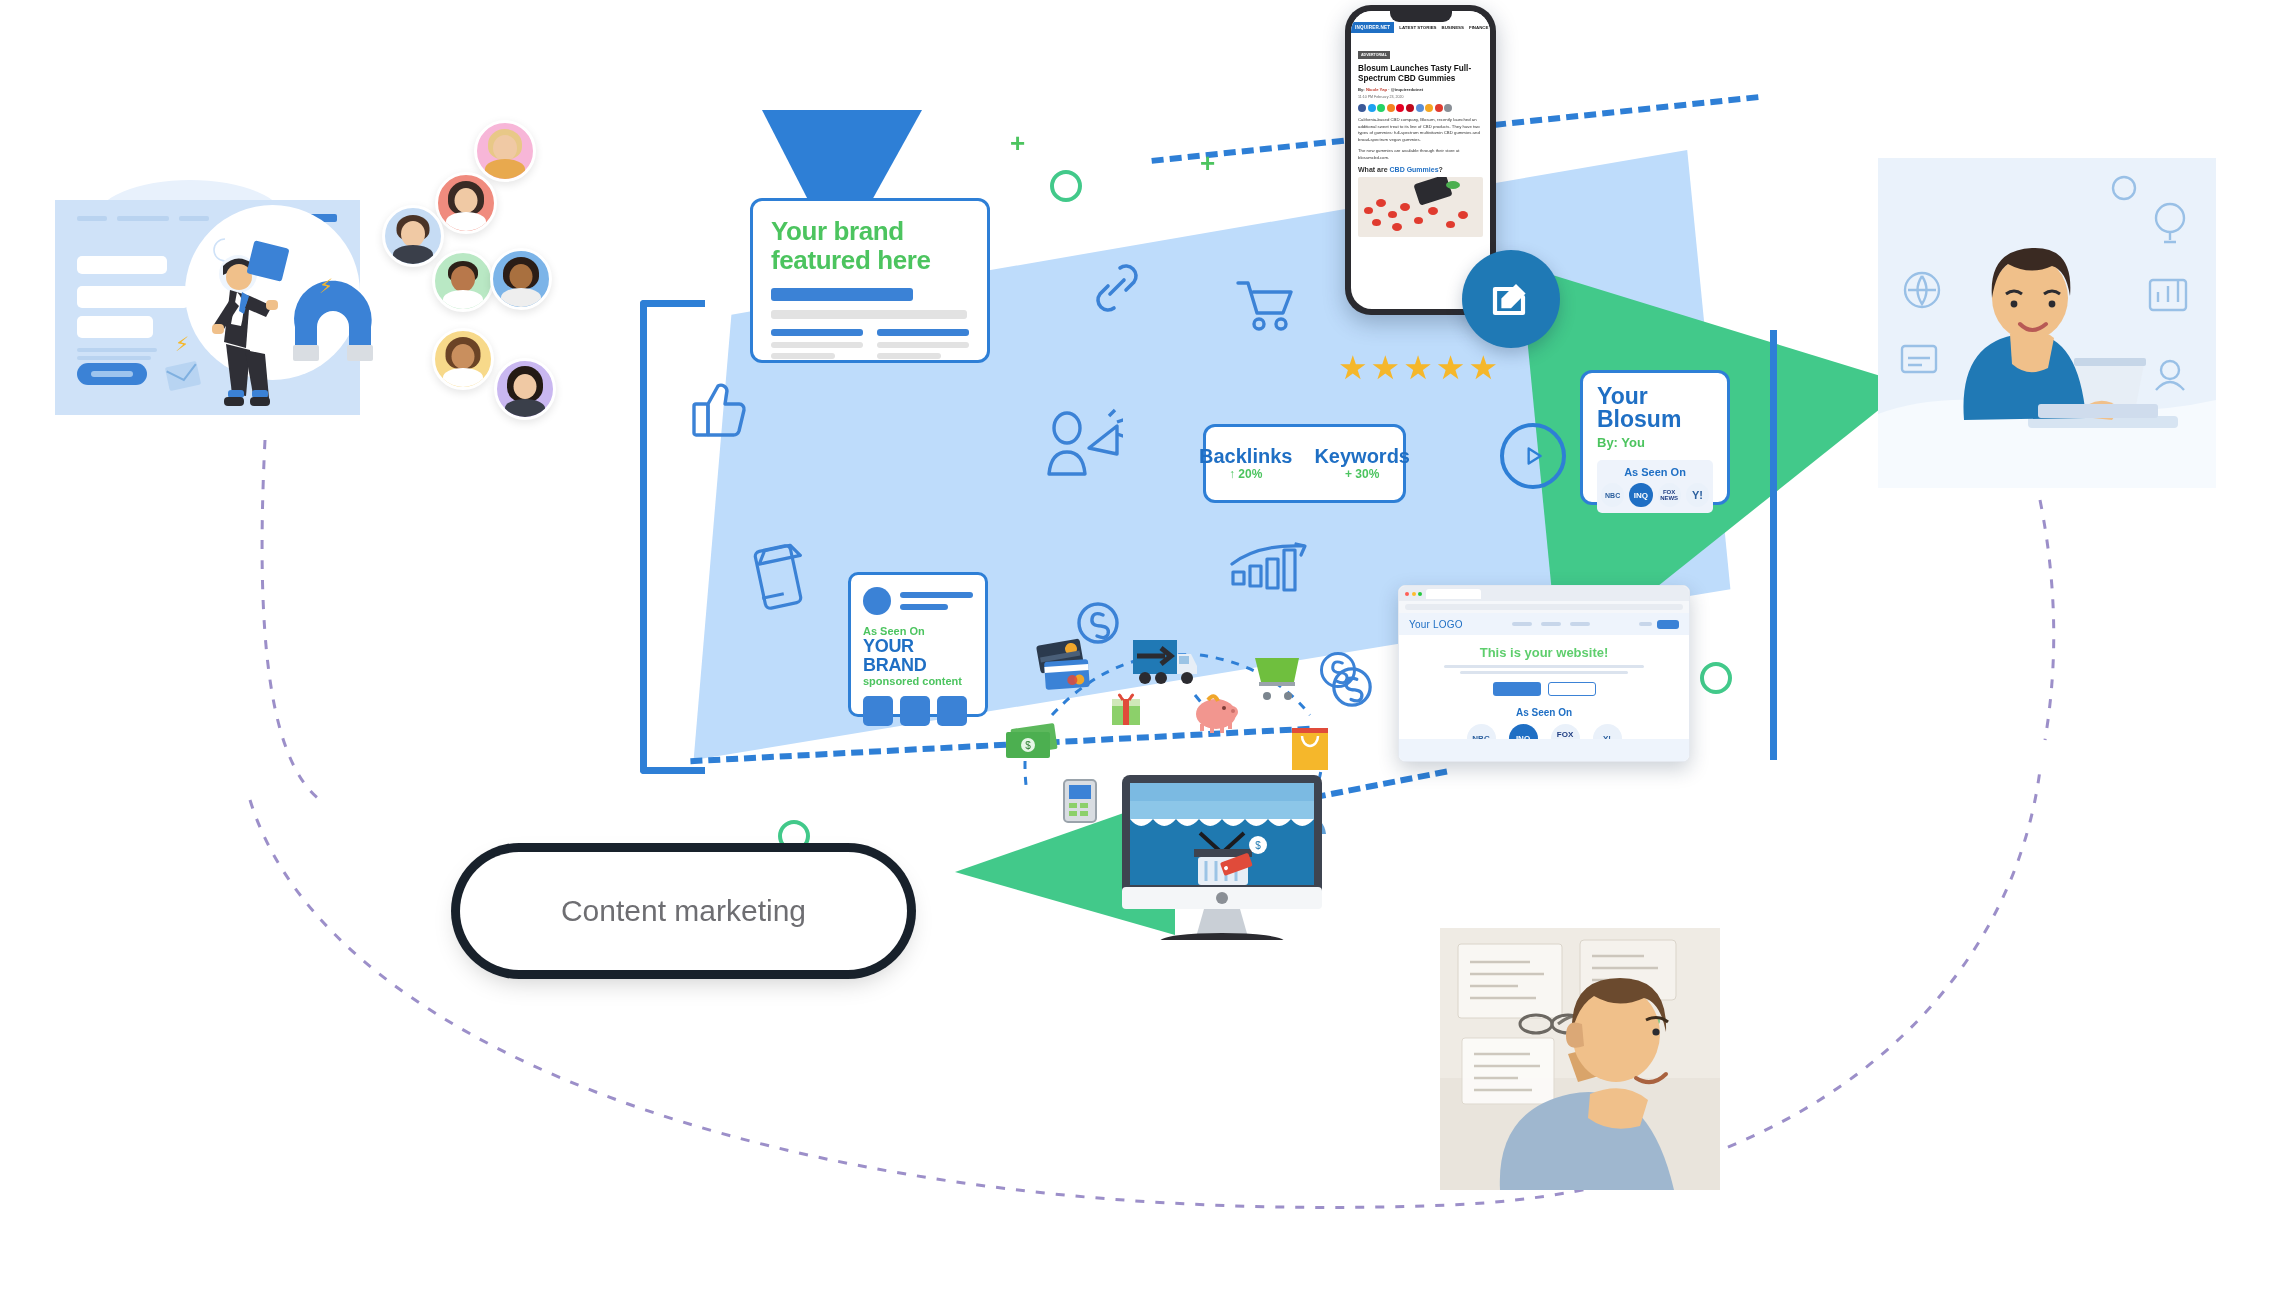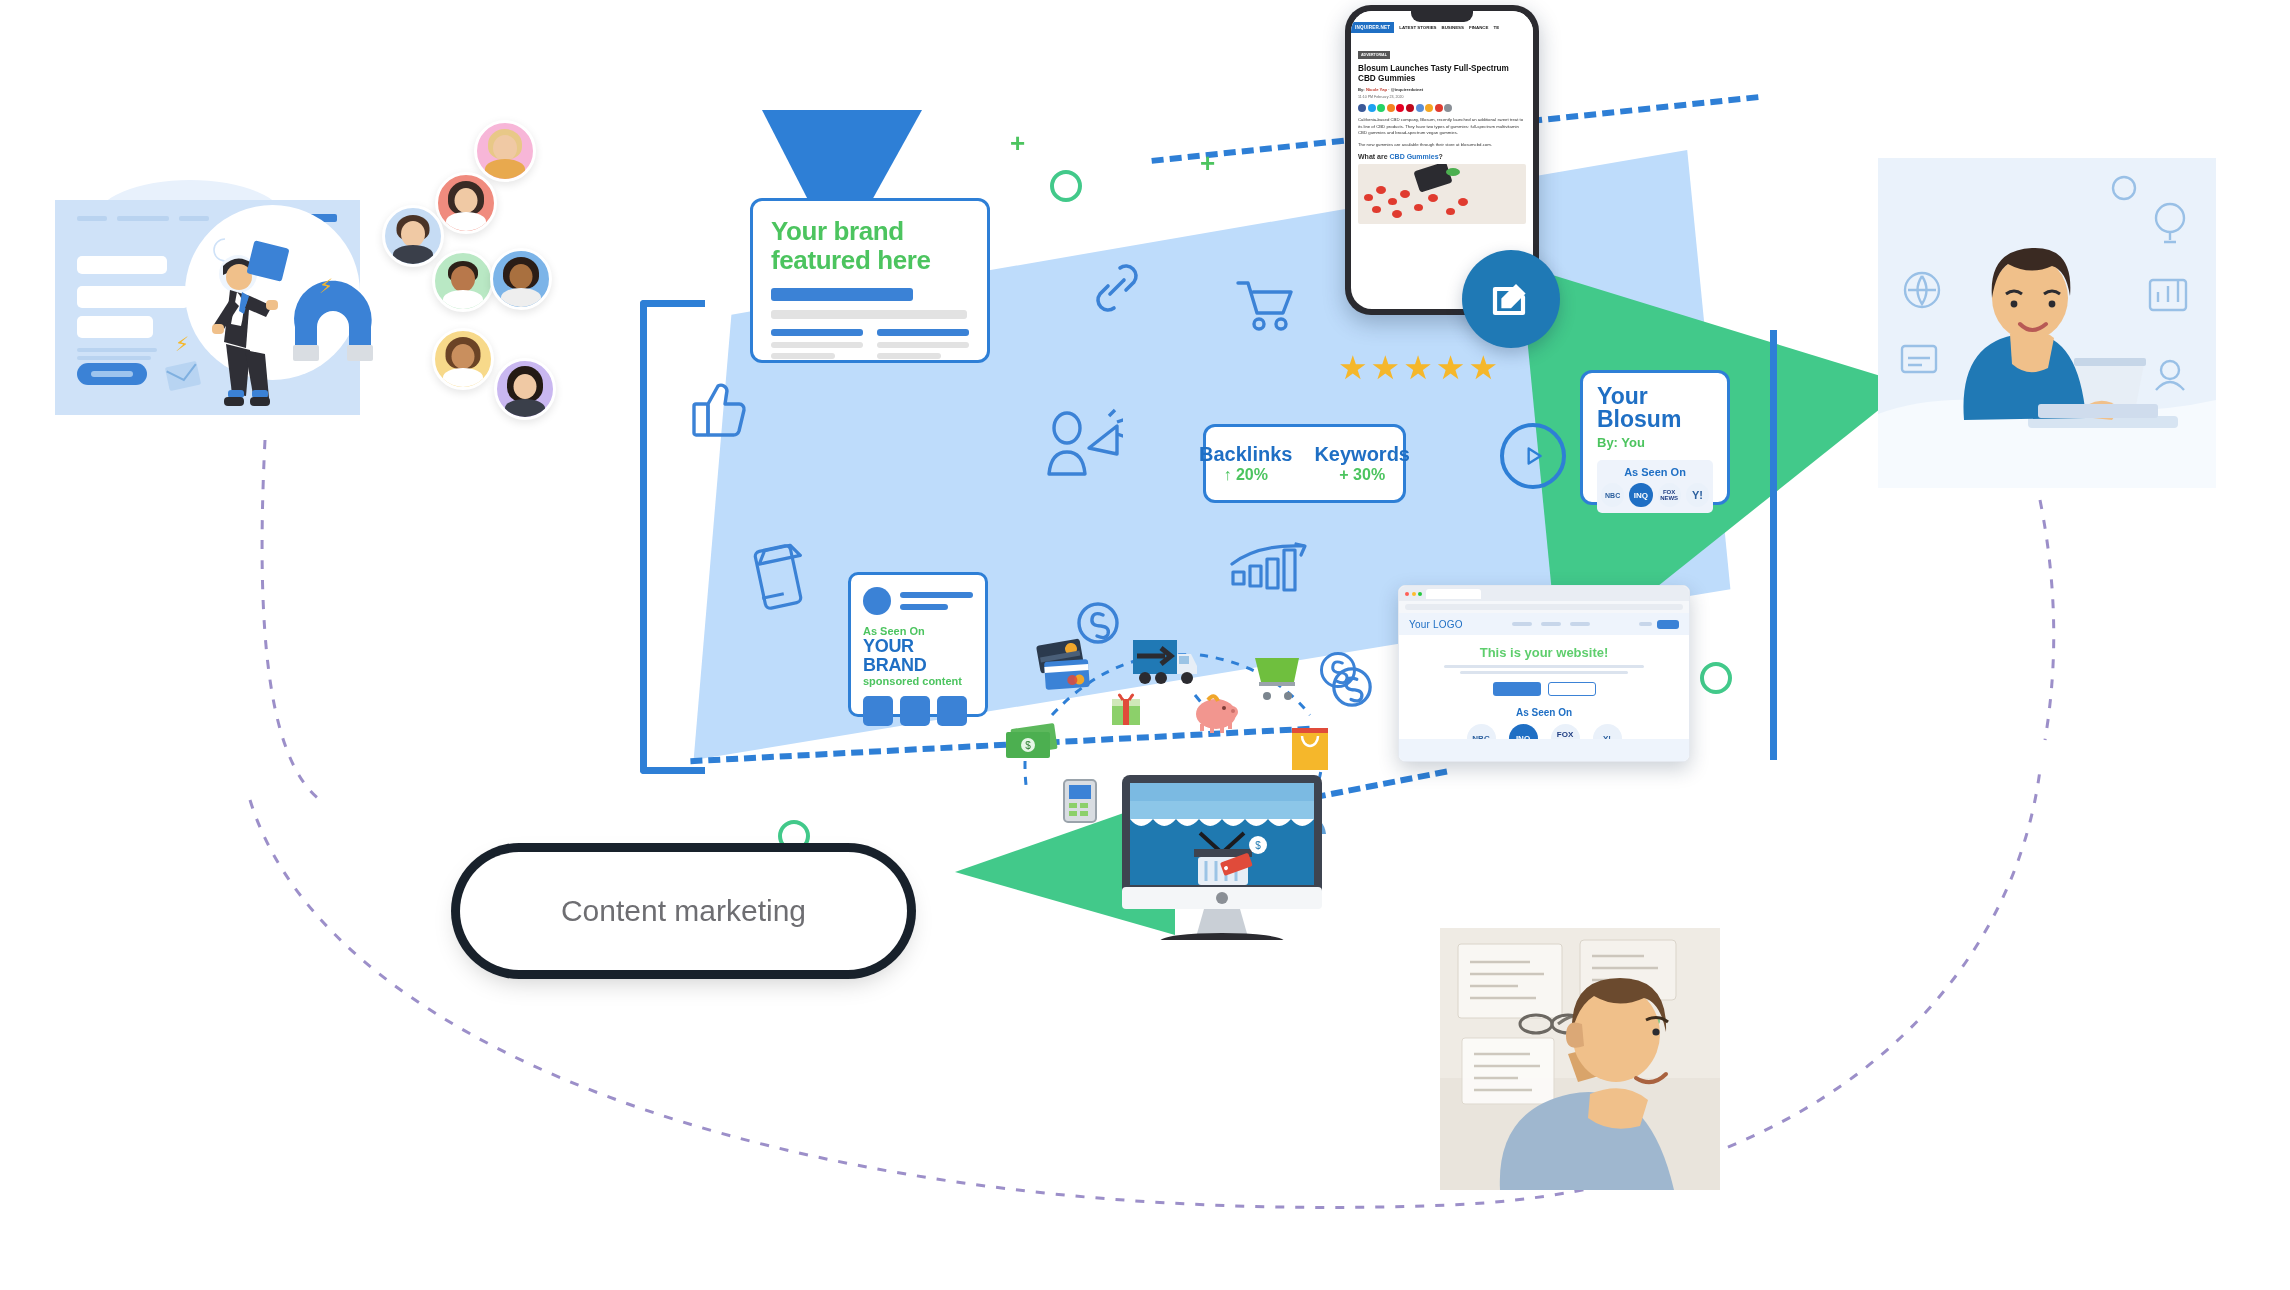--- a/index.html
+++ b/index.html
@@ -33,21 +33,21 @@
       display:flex;align-items:center;gap:12px;padding:0 16px;box-sizing:border-box;}
   .check-ring{width:40px;height:40px;border:3px solid #4cc45f;border-radius:50%;
       display:flex;align-items:center;justify-content:center;flex:none;}
   .check-ring svg{width:22px;height:22px;}
   .approved-text{color:#1f6fc4;font-size:19px;font-weight:600;line-height:1.22;}
 
   .metrics-card{left:1203px;top:424px;width:197px;height:73px;
       display:flex;align-items:center;justify-content:center;gap:22px;}
   .metric{text-align:center;}
   .metric .k{color:#1f6fc4;font-size:20px;font-weight:700;line-height:1.1;}
-  .metric .v{color:#4cc45f;font-size:16px;font-weight:700;line-height:1.25;}
+  .metric .v{color:#4cc45f;font-size:12px;font-weight:700;line-height:1.25;}
 
   .guide-card{left:1580px;top:370px;width:150px;height:135px;padding:12px 14px;box-sizing:border-box;}
   .guide-title{color:#1f6fc4;font-size:23px;font-weight:700;line-height:1;}
   .guide-by{color:#4cc45f;font-size:13px;font-weight:600;margin-top:4px;}
   .seen-box{margin-top:10px;background:#eef3fb;border-radius:5px;padding:6px 4px;text-align:center;}
   .seen-label{color:#1f6fc4;font-size:11px;font-weight:700;}
   .badge-row{display:flex;justify-content:center;gap:5px;margin-top:5px;}
   .badge{width:24px;height:24px;border-radius:50%;display:flex;align-items:center;
       justify-content:center;font-size:7px;font-weight:700;overflow:hidden;}
   .badge.nbc{background:#eaf1fa;color:#2b5f9e;}
@@ -59,21 +59,21 @@
       border-radius:10px;}
   .sp-head{display:flex;align-items:center;gap:9px;}
   .sp-dot{width:28px;height:28px;border-radius:50%;background:#3b82d6;flex:none;}
   .sp-seen{color:#4cc45f;font-size:11px;font-weight:600;margin-top:10px;}
   .sp-brand{color:#1f6fc4;font-size:18px;font-weight:700;letter-spacing:-.3px;line-height:1.05;}
   .sp-sub{color:#4cc45f;font-size:11px;font-weight:600;}
   .sp-tiles{display:flex;gap:7px;margin-top:9px;}
   .sp-tile{width:30px;height:30px;border-radius:5px;background:#3b82d6;}
 
   
-  .phone{position:absolute;left:1345px;top:5px;width:194px;height:310px;
+  .phone{position:absolute;left:1345px;top:5px;width:151px;height:310px;
       background:#2b2b30;border-radius:26px;padding:6px;box-sizing:border-box;
       box-shadow:0 8px 22px rgba(20,40,70,.28);}
   .phone-screen{width:100%;height:100%;background:#fff;border-radius:21px;overflow:hidden;position:relative;}
   .notch{position:absolute;left:50%;transform:translateX(-50%);top:0;width:62px;height:11px;
       background:#2b2b30;border-radius:0 0 9px 9px;z-index:4;}
   .ph-nav{display:flex;align-items:center;gap:5px;background:#fff;padding:11px 0 4px 0;
       font-size:4.4px;font-weight:700;color:#222;white-space:nowrap;overflow:hidden;}
   .ph-logo{background:#1f6fc4;color:#fff;padding:3px 4px;font-size:4.6px;letter-spacing:.2px;}
   .ph-body{padding:5px 7px;}
   .ph-tag{display:inline-block;background:#555;color:#fff;font-size:3.6px;padding:2px 3px;font-weight:700;}

